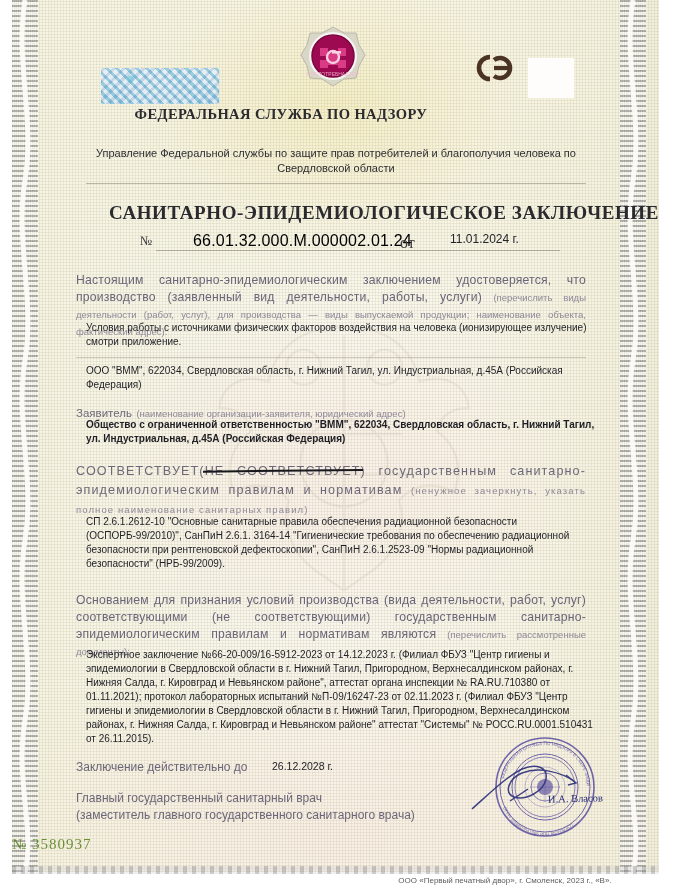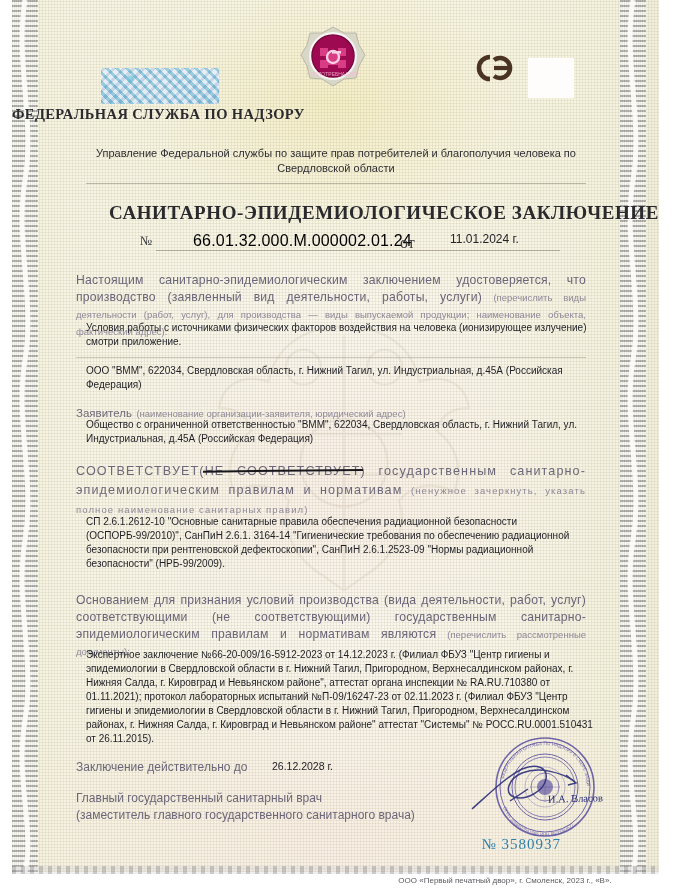--- a/index.html
+++ b/index.html
@@ -111,21 +111,21 @@
     width: 46px;
     height: 40px;
     background: #fefdfb;
   }
 
   
   .hdr1, .hdr2 {
     position: absolute;
     left: 12px;
     width: 538px;
-    text-align: left;
+    text-align: center;
     font-family: "Liberation Serif", serif;
     font-weight: 700;
     color: #2b2b2f;
     letter-spacing: .4px;
   }
   .hdr1 { top: 106px; font-size: 14.5px; }
   .hdr2 { top: 127px; font-size: 15.5px; }
 
   .org-line {
     position: absolute;
@@ -279,25 +279,25 @@
     color: #2b2f7a;
     font-family: "Liberation Serif", serif;
     transform: rotate(-1.5deg);
   }
 
   .serial {
     position: absolute;
     left: 12px;
     top: 836px;
     width: 549px;
-    text-align: right;
+    text-align: left;
     font-family: "Liberation Serif", serif;
     font-size: 15px;
     letter-spacing: 1px;
-    color: #0369a1;
+    color: #4d7c0f;
     opacity: .82;
   }
 
   .footer-strip {
     position: absolute;
     left: 12px;
     top: 866px;
     width: 647px;
     height: 8px;
     background: repeating-linear-gradient(90deg,
@@ -395,21 +395,21 @@
     <span class="hint">(перечислить виды деятельности (работ, услуг), для производства — виды выпускаемой продукции; наименование объекта, фактический адрес):</span>
   </div>
   <div class="blk filled indent" style="top:321px;">Условия работы с источниками физических факторов воздействия на человека (ионизирующее излучение) смотри приложение.</div>
   <div class="rule-thin" style="top:357px;"></div>
   <div class="blk filled indent" style="top:364px;">ООО "ВММ", 622034, Свердловская область, г. Нижний Тагил, ул. Индустриальная, д.45А (Российская Федерация)</div>
 
   <div class="blk" style="top:403px;">
     <span class="lead big">Заявитель</span>
     <span class="hint">(наименование организации-заявителя, юридический адрес)</span>
   </div>
-  <div class="blk filled indent" style="top:418px;">Общество с ограниченной ответственностью "ВММ", 622034, Свердловская область, г. Нижний Тагил, ул. Индустриальная, д.45А (Российская Федерация)</div>
+  <div class="blk filled indent" style="top:418px;font-weight:bold;">Общество с ограниченной ответственностью "ВММ", 622034, Свердловская область, г. Нижний Тагил, ул. Индустриальная, д.45А (Российская Федерация)</div>
 
   <div class="blk sootv" style="top:462px;">
     <span>СООТВЕТСТВУЕТ</span><span>(</span><span class="strike">НЕ  СООТВЕТСТВУЕТ</span><span>)</span>
     <span>государственным  санитарно-эпидемиологическим  правилам  и  нормативам</span>
     <span class="hint">(ненужное зачеркнуть, указать полное наименование санитарных правил)</span>
   </div>
   <div class="blk filled indent" style="top:515px;">СП 2.6.1.2612-10 "Основные санитарные правила обеспечения радиационной безопасности (ОСПОРБ-99/2010)", СанПиН 2.6.1. 3164-14 "Гигиенические требования по обеспечению радиационной безопасности при рентгеновской дефектоскопии", СанПиН 2.6.1.2523-09 "Нормы радиационной безопасности" (НРБ-99/2009).</div>
 
   <div class="blk lead" style="top:592px;">
     <span class="big">Основанием  для  признания  условий  производства  (вида  деятельности,  работ, услуг)  соответствующими  (не  соответствующими)  государственным  санитарно-эпидемиологическим  правилам  и  нормативам  являются</span>

